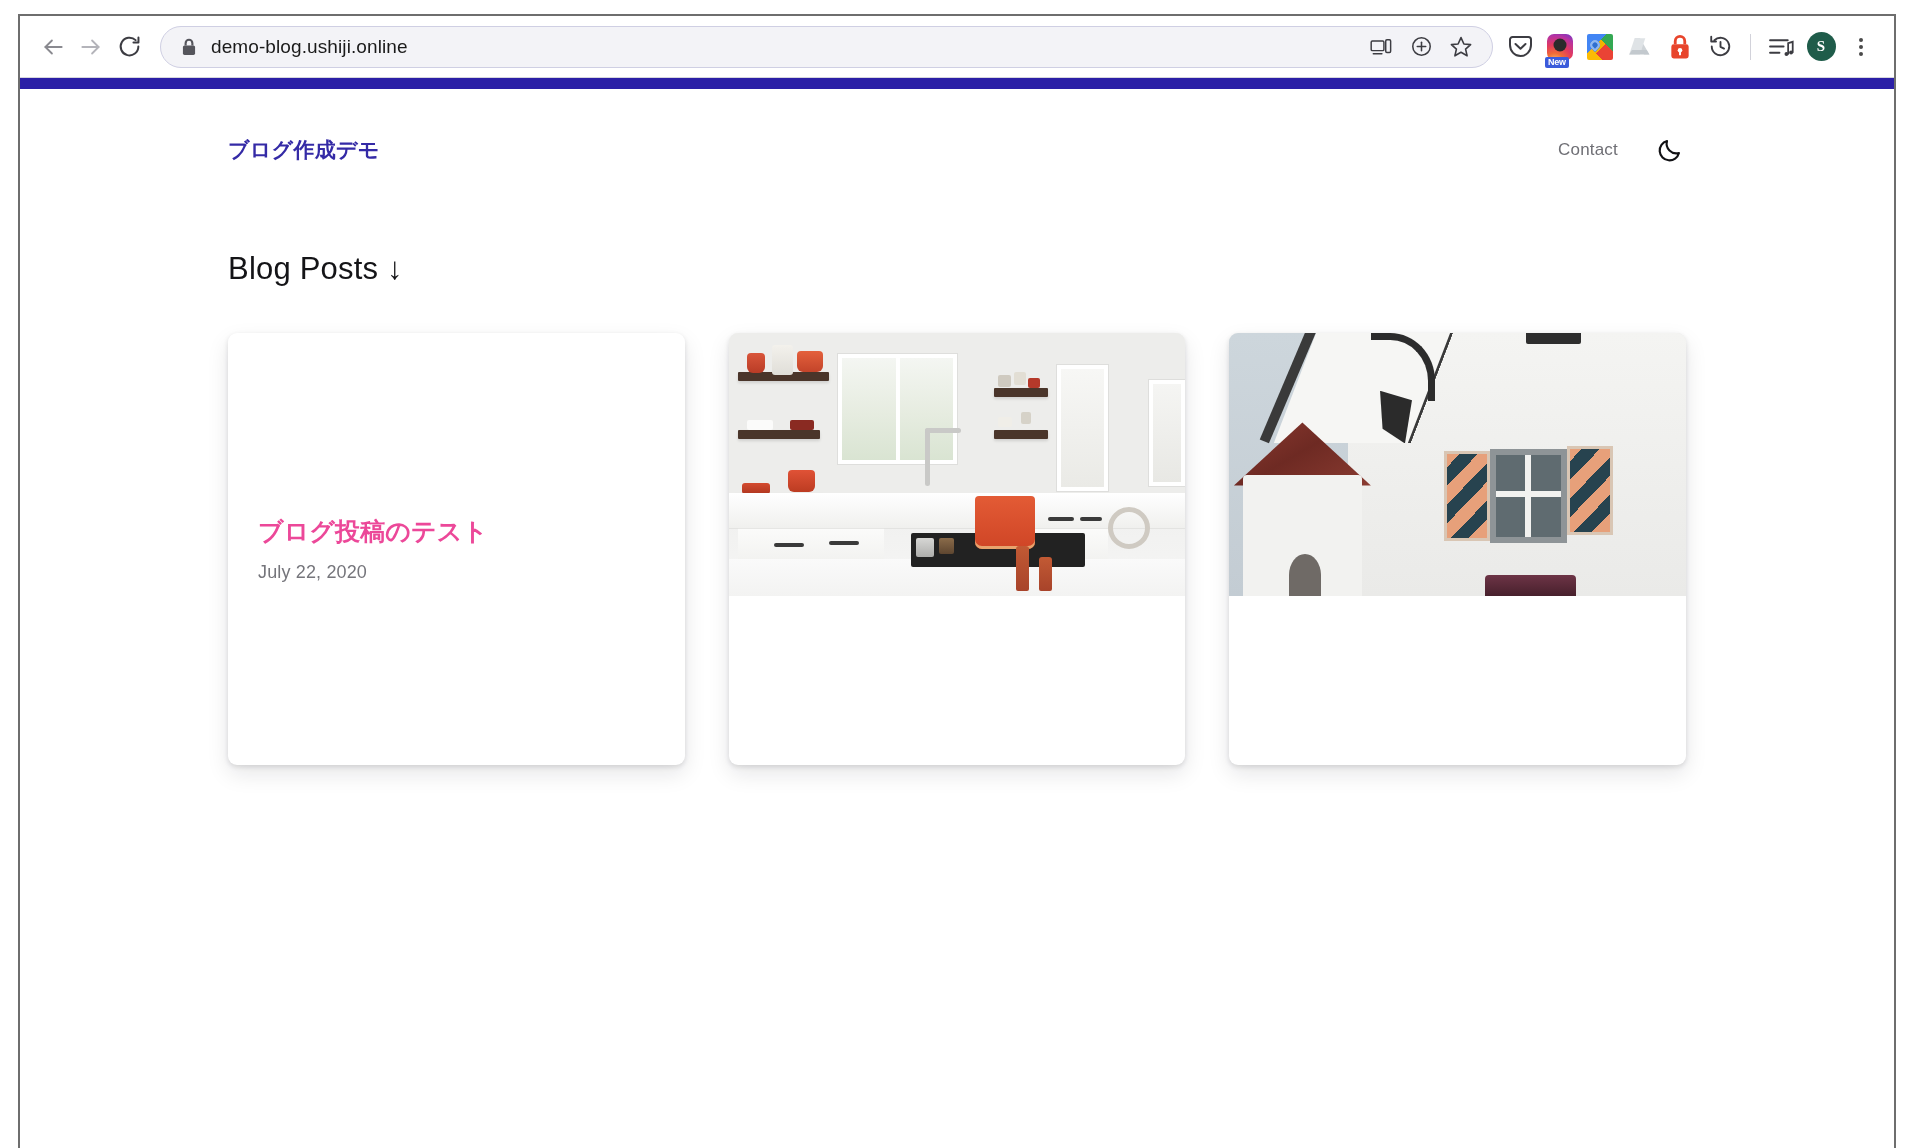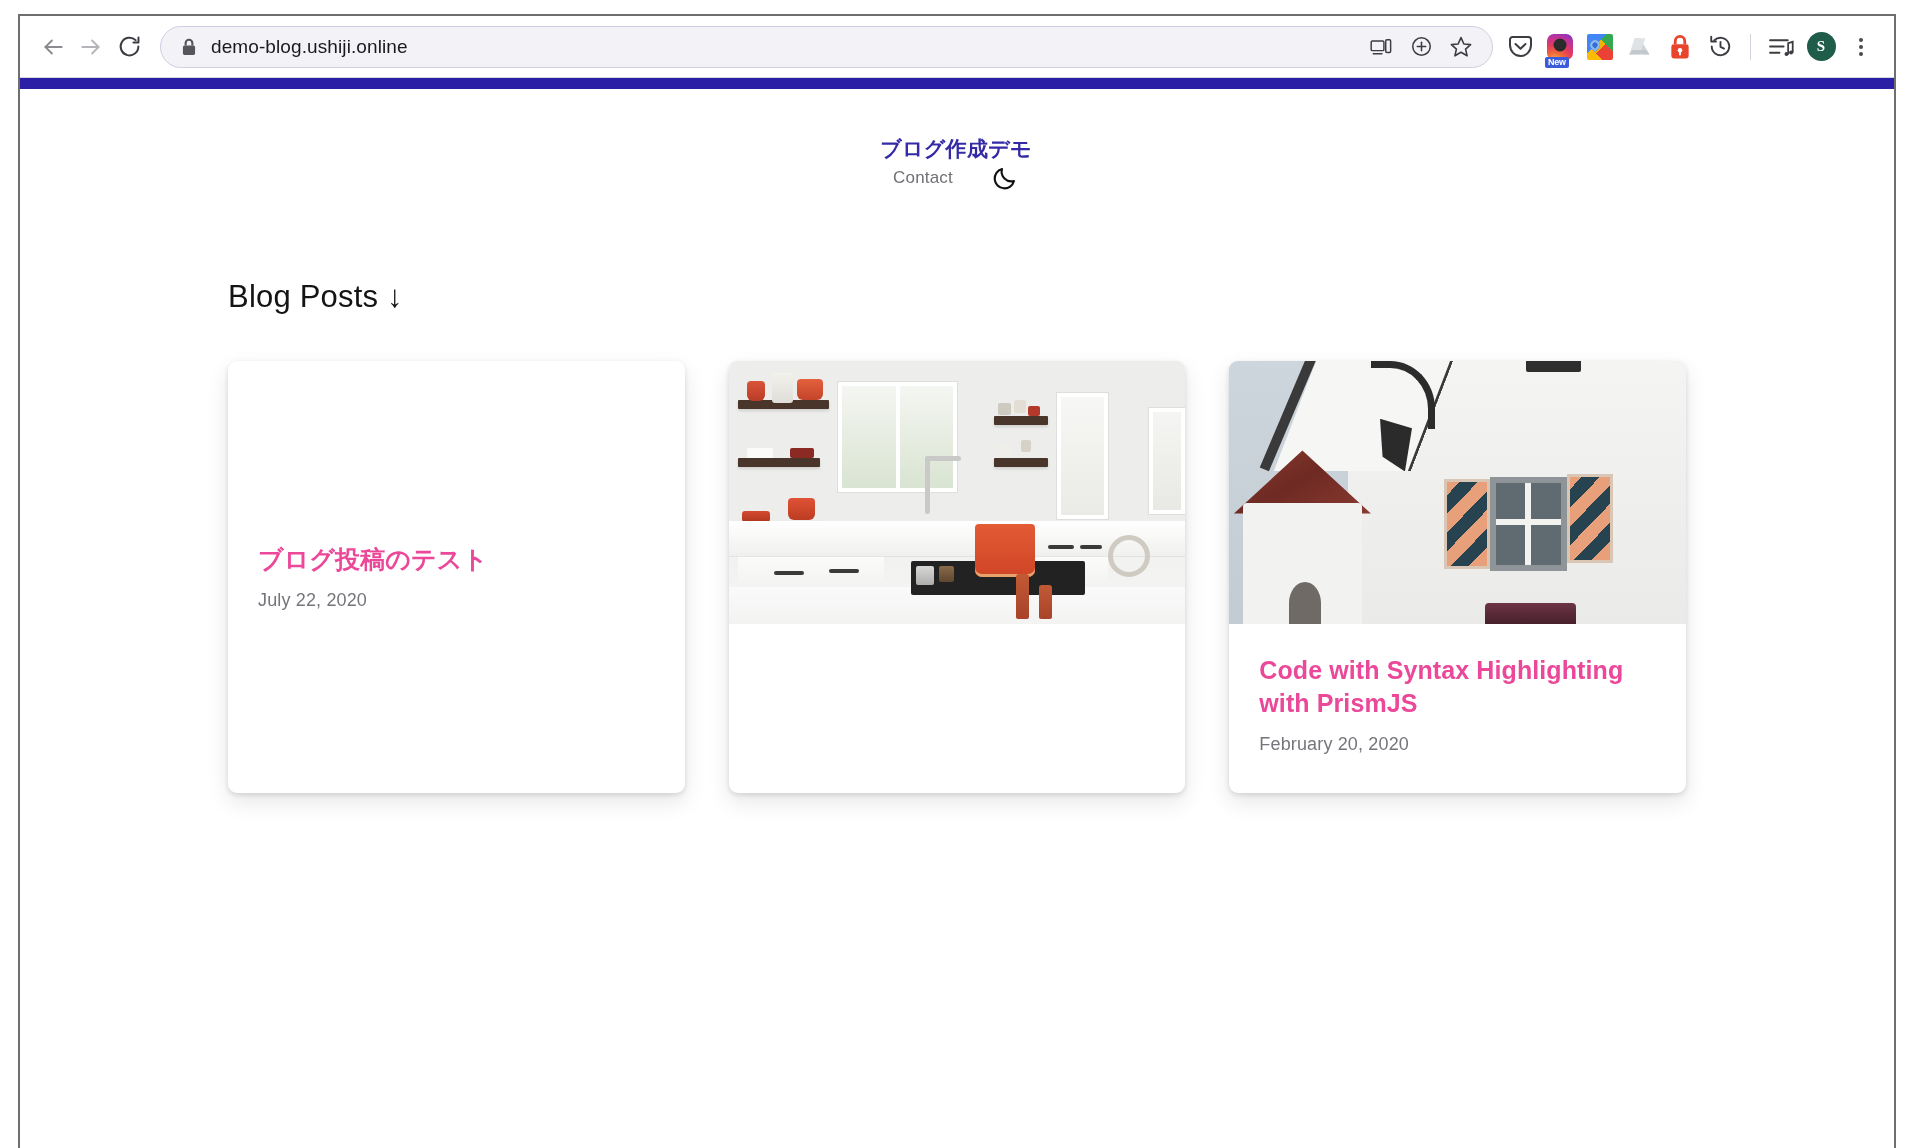--- a/index.html
+++ b/index.html
@@ -201,21 +201,20 @@
   #page-inner {
     position: relative;
     padding: 0 0 0 0;
   }
 
   #site-header {
     display: flex;
     align-items: center;
     justify-content: space-between;
     padding: 46px 210px 0 208px;
-    flex-direction: column;
   }
   #site-title {
     font-size: 21px;
     font-weight: bold;
     color: #342aa6;
     letter-spacing: .3px;
   }
   #header-right {
     display: flex;
     align-items: center;
@@ -594,23 +593,19 @@
                 <div class="f-sign"></div>
                 <div class="f-roof"></div>
                 <div class="f-tower"></div>
                 <div class="f-towerwin"></div>
                 <div class="f-shutter left"></div>
                 <div class="f-window"></div>
                 <div class="f-shutter right"></div>
                 <div class="f-flowers"></div>
               </div>
             </div>
-            <div class="post-body">
-              <div class="post-title">Code with Syntax Highlighting with PrismJS</div>
-              <div class="post-date">February 20, 2020</div>
-            </div>
           </a>
 
         </div>
       </div>
     </div>
   </div>
 </div>
 
 </body></html>

